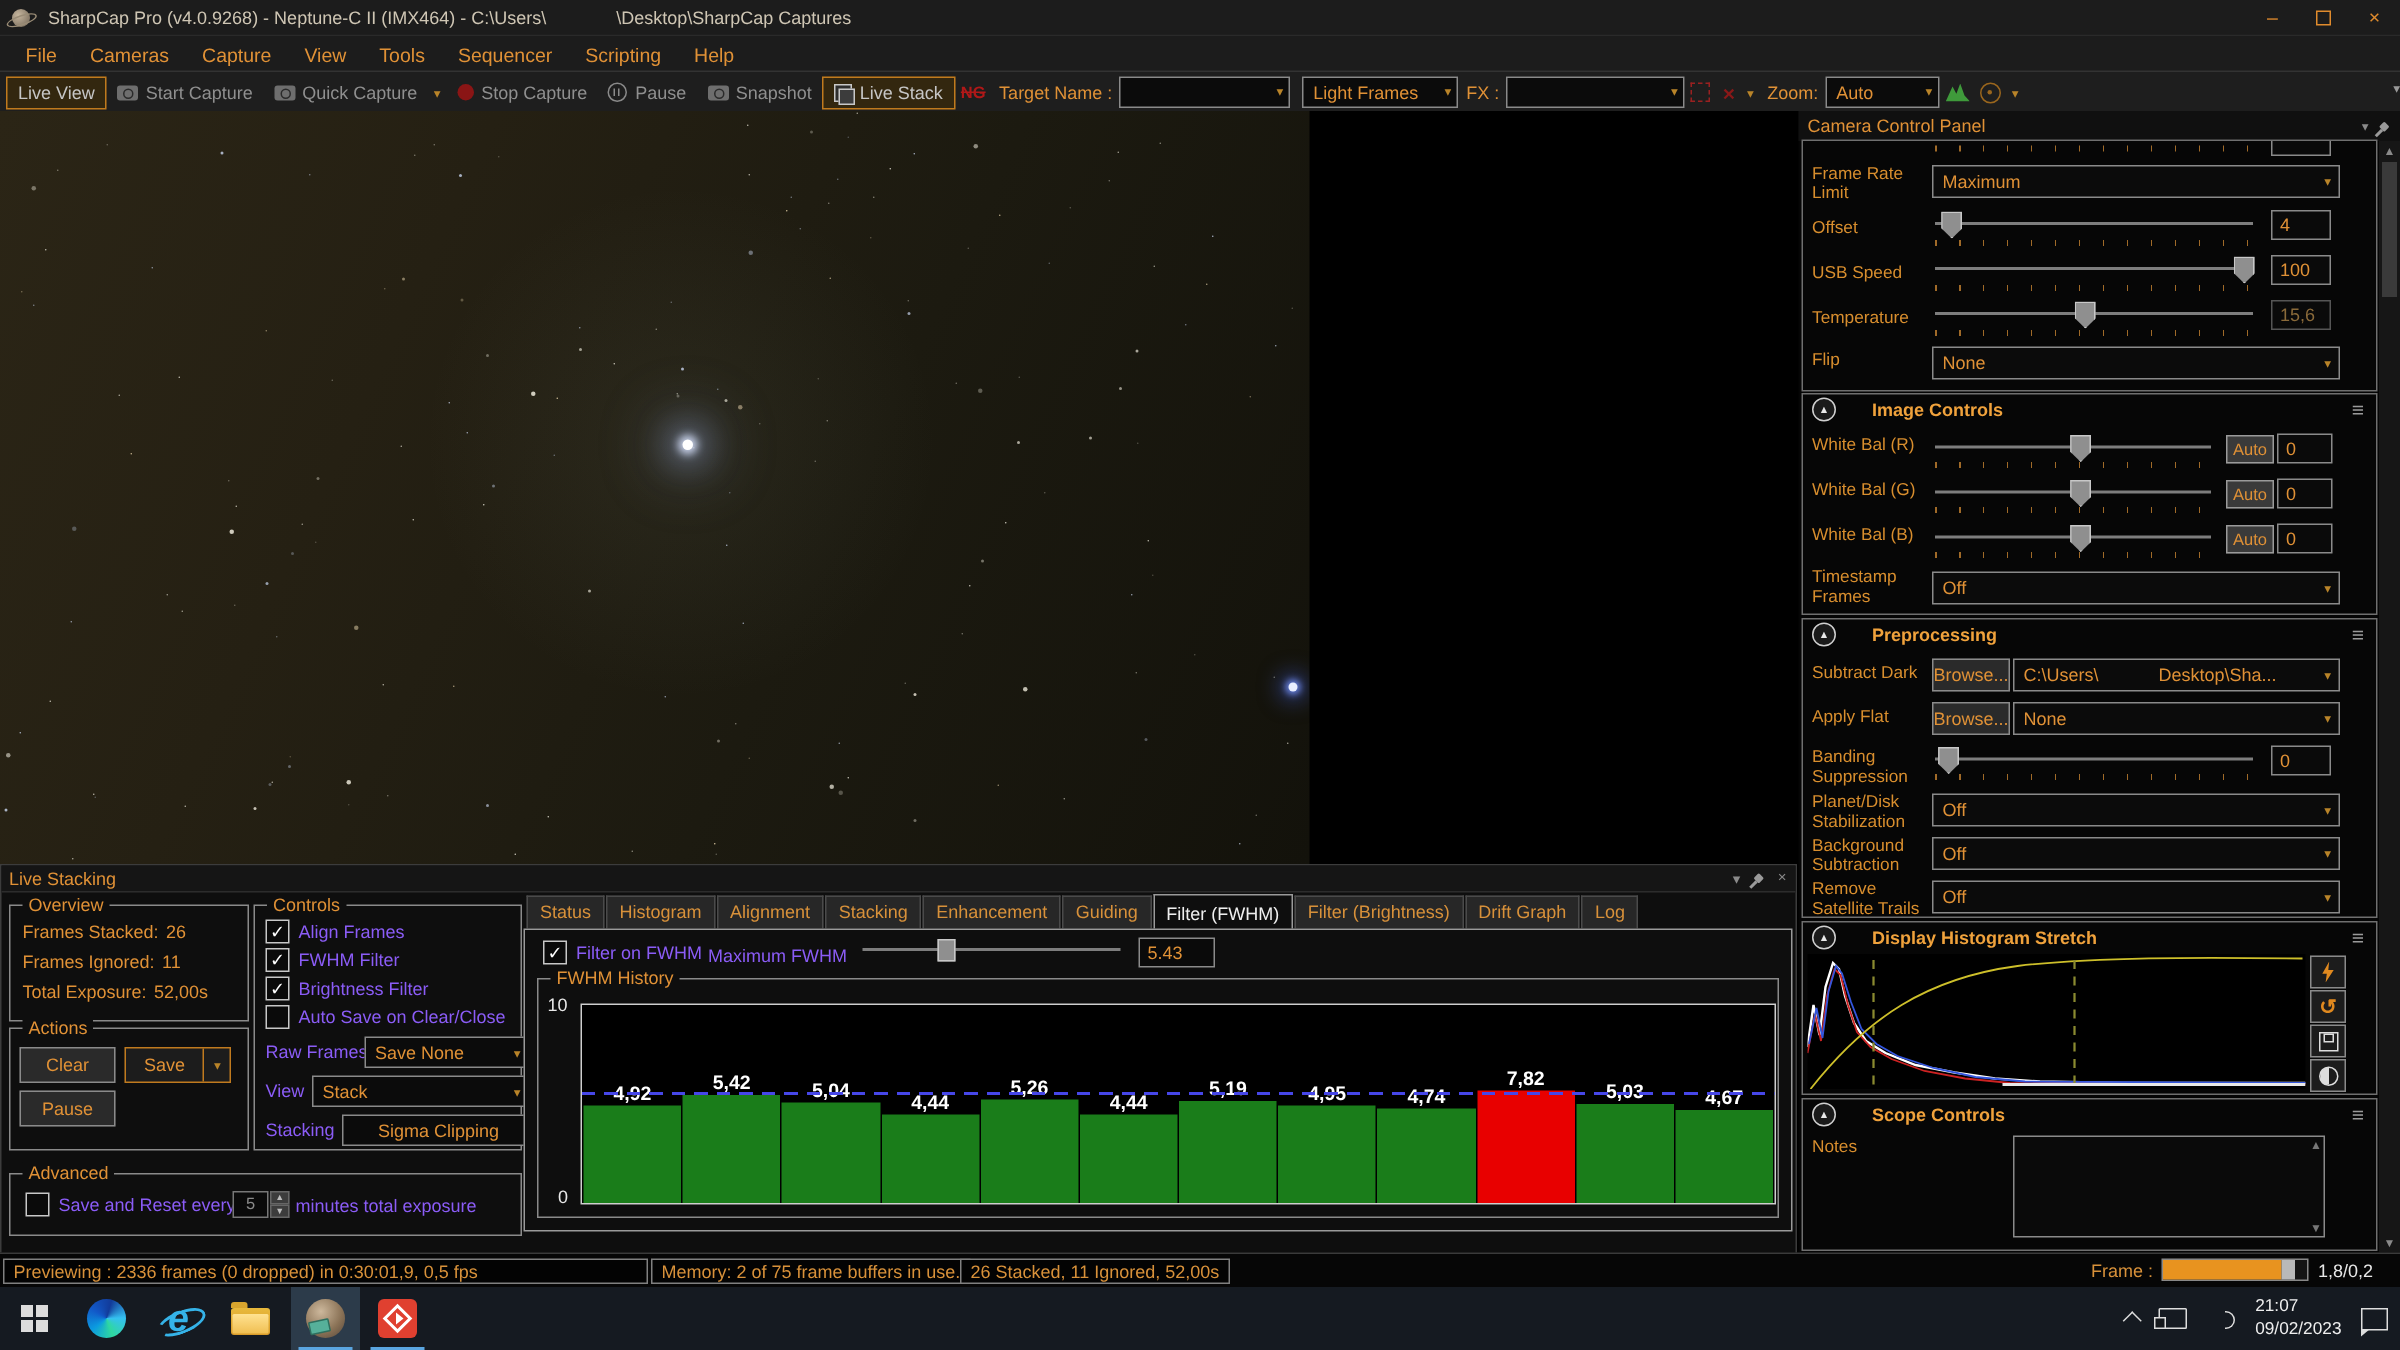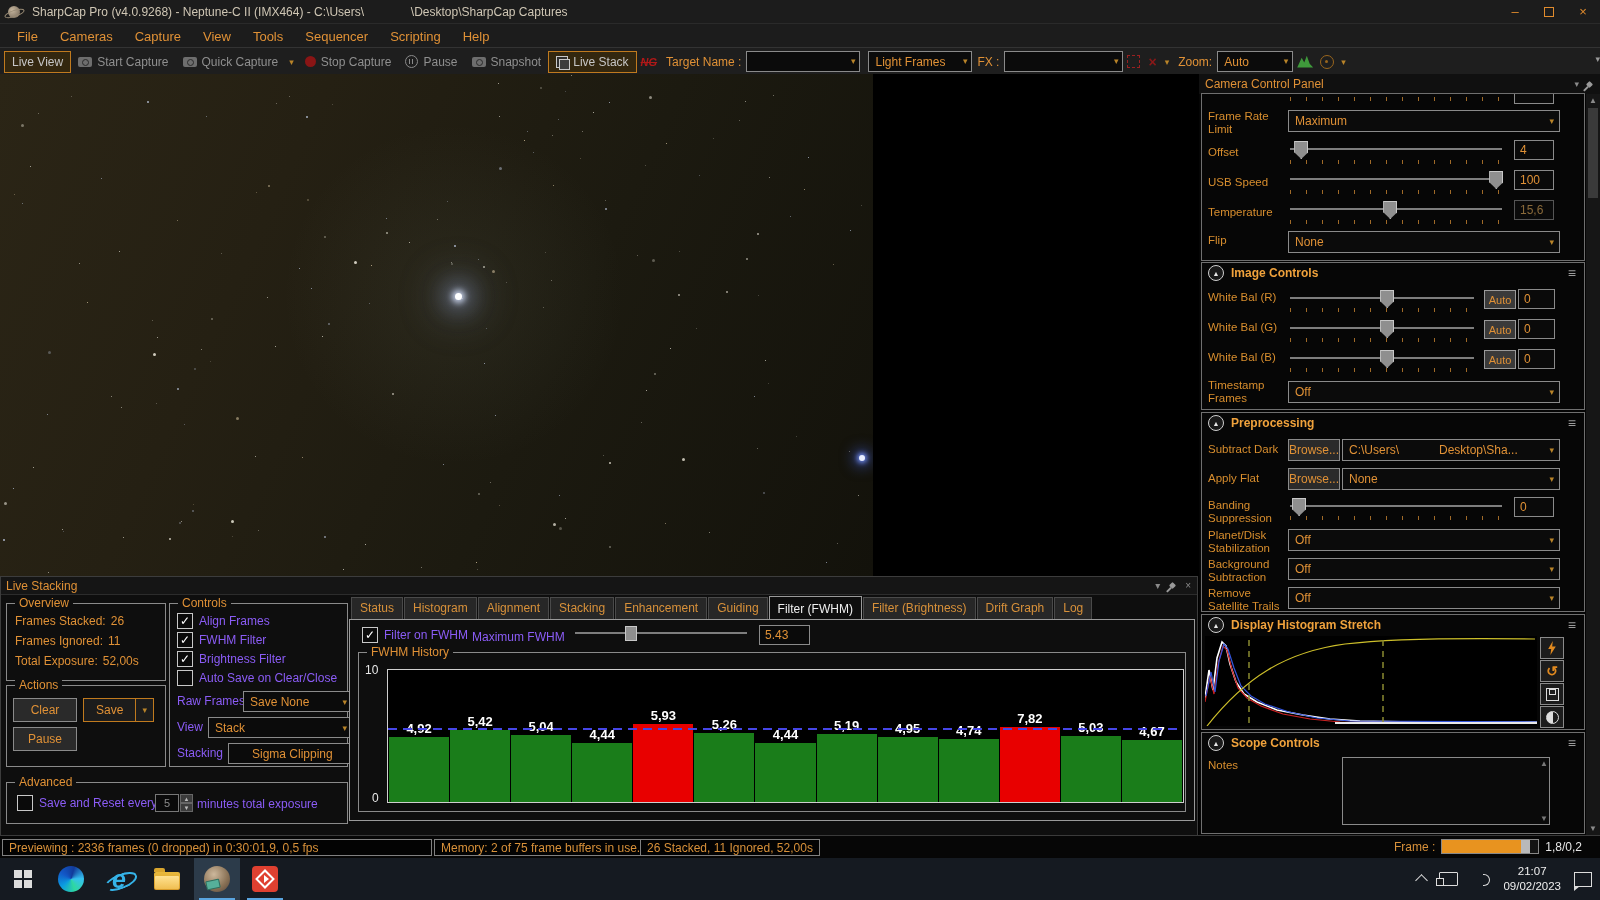--- a/index.html
+++ b/index.html
@@ -39,21 +39,21 @@
   .cam-ico{width:14px;height:10px;background:#6e6e6e;border-radius:2px;position:relative;}
   .cam-ico::after{content:"";position:absolute;left:4px;top:2px;width:5px;height:5px;border-radius:50%;
          border:1px solid #2a2a2a;}
   .stop-ico{width:11px;height:11px;border-radius:50%;background:#8a1515;}
   .pause-ico{width:11px;height:11px;border-radius:50%;border:1px solid #8a8a8a;position:relative;}
   .pause-ico::after{content:"";position:absolute;left:3px;top:3px;width:2px;height:5px;
          border-left:1.5px solid #8a8a8a;border-right:1.5px solid #8a8a8a;}
   .stack-ico{width:10px;height:10px;border:1px solid #c8c8c8;background:#2e2e2e;position:relative;}
   .stack-ico::before{content:"";position:absolute;left:2px;top:2px;width:9px;height:9px;
          border:1px solid #c8c8c8;background:#3c3c3c;}
-  .ng-ico{color:#b01818;font-weight:bold;font-style:italic;font-size:11px;
+  .ng-ico{color:#b01818;font-weight:bold;font-size:11px;
          text-decoration:line-through;margin:4px 4px;text-align:center;}
   .sel-ico{width:11px;height:11px;border:1px dashed #9a2020;margin:0 4px;}
   .x-ico{color:#8a1818;font-size:14px;font-weight:bold;margin:0 4px;}
   .chev{color:#b98429;font-size:9px;margin:0 4px;}
   .zoomhist-ico{width:16px;height:12px;margin:0 4px;background:#3f9a3b;
          clip-path:polygon(0 100%,28% 18%,44% 58%,60% 2%,78% 68%,100% 100%);}
   .reticle-ico{width:12px;height:12px;border:1px solid #9a661d;border-radius:50%;position:relative;margin:0 3px;}
   .reticle-ico::after{content:"";position:absolute;left:4px;top:4px;width:3px;height:3px;border-radius:50%;background:#9a661d;}
   #toolbar-overflow{position:absolute;right:4px;top:6px;color:#9a9a9a;font-size:9px;}
 
@@ -93,21 +93,21 @@
 
   
   #right-panel{position:absolute;left:1199px;top:0;width:401px;height:761px;background:#050505;}
   #rp-header{position:absolute;left:0;top:0;width:100%;height:20px;background:#101010;
       display:flex;align-items:center;}
   #rp-header .t{color:#e09136;font-size:12px;margin-left:6px;}
   #rp-header .hicons{margin-left:auto;margin-right:8px;display:flex;gap:8px;align-items:center;color:#8a8a8a;font-size:9px;}
   .pin{width:5px;height:5px;background:#9a9a9a;border-radius:1px;position:relative;transform:rotate(45deg);}
   .pin::after{content:"";position:absolute;left:2px;top:5px;width:1.5px;height:6px;background:#9a9a9a;}
   .section{position:absolute;left:2px;width:382px;border:1px solid #6f6f6f;background:#060606;}
-  .sec-head{height:20px;display:flex;align-items:center;gap:7px;padding-left:6px;}
+  .sec-head{height:20px;display:flex;align-items:center;gap:24px;padding-left:6px;}
   .sec-head .circ{width:14px;height:14px;border-radius:50%;border:1px solid #d0d0d0;background:#1a1a1a;
       color:#e8e8e8;font-size:7px;display:flex;align-items:center;justify-content:center;}
   .sec-head .st{color:#f0a23c;font-weight:bold;font-size:12px;}
   .sec-head .burger{margin-left:auto;margin-right:8px;color:#9a9a9a;font-size:14px;}
   .rp-combo{position:absolute;background:#0b0b0b;border:1px solid #8a8a8a;color:#e09136;
       font-size:12px;display:flex;align-items:center;padding:0 6px;height:20px;white-space:pre;overflow:hidden;}
   .rp-combo .arr{position:absolute;right:5px;top:5px;color:#b98429;font-size:9px;}
   .autobtn{position:absolute;width:30px;height:17px;background:#3a3a3a;border:1px solid #9a9a9a;
       color:#e09136;font-size:11px;display:flex;align-items:center;justify-content:center;}
   #rp-scrollbar{position:absolute;left:387px;top:20px;width:14px;height:741px;background:#161616;}
@@ -209,21 +209,21 @@
   .tray-chev{width:8px;height:8px;border-top:1.7px solid #ddd;border-left:1.7px solid #ddd;
       transform:rotate(45deg);margin-top:3px;}
   .net-ico{position:relative;width:17px;height:12px;border:1.6px solid #ddd;border-radius:1px;}
   .net-ico::after{content:"";position:absolute;left:-4px;top:5px;width:6px;height:6px;background:#15181c;
       border:1.6px solid #ddd;}
   .spk{position:relative;width:11px;height:14px;background:#ddd;
       clip-path:polygon(0 32%,35% 32%,72% 0,72% 100%,35% 68%,0 68%);}
   .spk-wrap{position:relative;width:19px;height:14px;}
   .spk-wrap::after{content:"";position:absolute;right:0;top:2px;width:6px;height:10px;
       border:1.6px solid #ddd;border-left:none;border-radius:0 8px 8px 0;}
-  #clock{color:#eee;font-size:11.5px;text-align:center;line-height:1.3;}
+  #clock{color:#eee;font-size:11.5px;line-height:1.3;}
   .ac-ico{position:relative;width:16px;height:13px;border:1.6px solid #ddd;}
   .ac-ico::after{content:"";position:absolute;left:-1px;bottom:-5px;width:0;height:0;
       border-top:5px solid #ddd;border-right:6px solid transparent;}
 </style>
 </head>
 <body>
 
 <div id="titlebar">
   <div class="saturn"></div>
   <div id="title-text">SharpCap Pro (v4.0.9268) - Neptune-C II (IMX464) - C:\Users\              \Desktop\SharpCap Captures</div>
@@ -802,24 +802,20 @@
               </div>
               <div class="bar-cell">
                 <div class="bar-label">5,04</div>
                 <div class="bar" style="height: 50.4%; background: rgb(26, 125, 26);"></div>
               </div>
               <div class="bar-cell">
                 <div class="bar-label">4,44</div>
                 <div class="bar" style="height: 44.4%; background: rgb(26, 125, 26);"></div>
               </div>
               <div class="bar-cell">
-                <div class="bar-label">5,93</div>
-                <div class="bar" style="height: 59.3%; background: rgb(232, 0, 0);"></div>
-              </div>
-              <div class="bar-cell">
                 <div class="bar-label">5,26</div>
                 <div class="bar" style="height: 52.6%; background: rgb(26, 125, 26);"></div>
               </div>
               <div class="bar-cell">
                 <div class="bar-label">4,44</div>
                 <div class="bar" style="height: 44.4%; background: rgb(26, 125, 26);"></div>
               </div>
               <div class="bar-cell">
                 <div class="bar-label">5,19</div>
                 <div class="bar" style="height: 51.9%; background: rgb(26, 125, 26);"></div>

